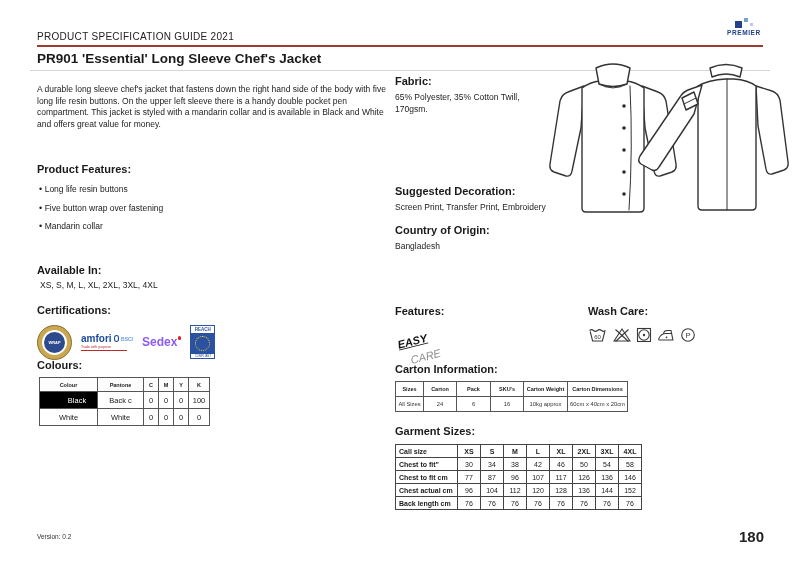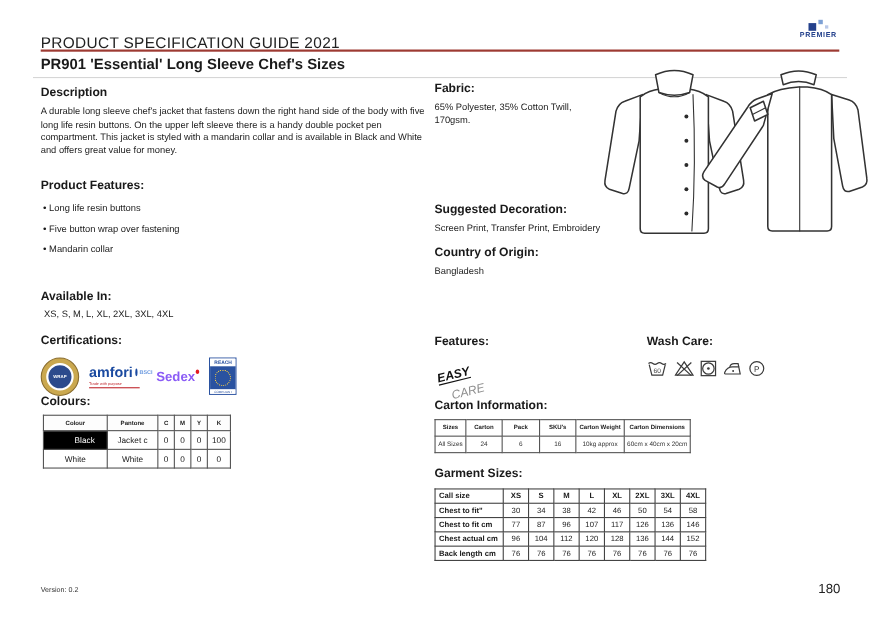--- a/index.html
+++ b/index.html
@@ -1,21 +1,21 @@
 <!DOCTYPE html>
 <html><head>
 <meta charset="utf-8">
 <style>
   html,body{margin:0;padding:0;background:#fff;}
   .page{position:relative;width:800px;height:566px;background:#ffffff;
         font-family:"Liberation Sans",sans-serif;color:#1a1a1a;overflow:hidden;}
   .abs{position:absolute;}
 
   
-  .header-label{left:37px;top:31px;font-size:14px;letter-spacing:.3px;color:#222;}
+  .header-label{left:37px;top:31px;font-size:10px;letter-spacing:.3px;color:#222;}
   .red-rule{left:37px;top:45px;width:726px;height:2px;background:#9d3a32;}
   .page-title{left:37px;top:51px;font-size:13.5px;font-weight:700;margin:0;}
   .title-rule{left:30px;top:70px;width:740px;height:1px;background:#d6d6d6;}
   .brand{right:33px;top:18px;width:40px;text-align:left;}
   .brand-squares{position:relative;height:11px;margin-left:6px;}
   .sq{position:absolute;display:block;}
   .sq1{left:2px;top:3px;width:7px;height:7px;background:#24418c;}
   .sq2{left:11px;top:0;width:4px;height:4px;background:#7da0d4;}
   .sq3{left:17px;top:5px;width:3px;height:3px;background:#b9c8e8;}
   .brand-text{font-size:6.5px;font-weight:700;color:#24418c;letter-spacing:.6px;}
@@ -34,21 +34,21 @@
   .sec-avail{left:37px;top:264px;}
   .sec-avail .body-text{margin:4px 0 0 3px;}
   .sec-cert{left:37px;top:304px;}
   .cert-row{display:flex;align-items:center;gap:9px;margin-top:7px;height:38px;}
   .wrap-logo{width:33px;height:33px;border-radius:50%;background:#caa84f;border:1px solid #8a6d2f;
              display:flex;align-items:center;justify-content:center;}
   .wrap-inner{width:21px;height:21px;border-radius:50%;background:#2c4a8c;border:2px solid #fff;
               color:#fff;font-size:4px;font-weight:700;display:flex;align-items:center;justify-content:center;}
   .amfori{width:52px;}
   .amfori-top{display:flex;align-items:center;gap:2px;}
-  .amfori-name{font-size:13px;font-weight:700;color:#1b4aa0;}
+  .amfori-name{font-size:10px;font-weight:700;color:#1b4aa0;}
   .amfori-dot{width:5px;height:5px;border:1px solid #1b4aa0;border-radius:50%;display:inline-block;}
   .amfori-sub{font-size:5px;color:#6d9be0;font-weight:700;}
   .amfori-tag{font-size:3.5px;color:#c0282e;margin-top:1px;line-height:4px;}
   .amfori-bar{height:1px;background:#c0282e;margin-top:1px;width:46px;}
   .sedex{font-size:12px;font-weight:700;color:#8b5cf6;position:relative;padding-right:4px;}
   .sedex-dot{position:absolute;right:0;top:1px;width:3.5px;height:3.5px;border-radius:50%;background:#e31b23;}
   .reach{width:25px;height:34px;border:1.5px solid #2a52a0;box-sizing:border-box;display:flex;flex-direction:column;}
   .reach-top{background:#fff;color:#2a52a0;font-size:4.5px;font-weight:700;text-align:center;line-height:7px;}
   .reach-mid{flex:1;background:#2a52a0;display:flex;align-items:center;justify-content:center;}
   .reach-stars{width:13px;height:13px;border-radius:50%;border:1px dotted #ffd23d;}
@@ -80,46 +80,45 @@
   .carton-tbl th{border:1px solid #555;font-size:5.5px;font-weight:700;height:12px;text-align:center;}
   .carton-tbl td{border:1px solid #555;font-size:5.8px;height:12px;text-align:center;color:#333;}
   .sec-garment{left:395px;top:425px;}
   .garment-tbl{border-collapse:collapse;margin-top:7px;}
   .garment-tbl td{border:1px solid #444;font-size:7px;height:12px;text-align:center;padding:0 1px;}
   .garment-tbl tr td:first-child{text-align:left;font-weight:700;padding-left:3px;}
   .garment-tbl tr.hdr td{font-weight:700;}
 
   
   .version{left:37px;top:533px;font-size:6.5px;color:#333;}
-  .page-num{right:36px;top:528px;font-size:12px;color:#222;}
+  .page-num{right:36px;top:528px;font-size:15px;color:#222;font-weight:bold;}
 
   svg.jacket-svg path,svg.jacket-svg line{stroke:#333;stroke-width:1.4;fill:#fff;stroke-linejoin:round;stroke-linecap:round;}
   svg.jacket-svg .seam{fill:none;stroke-width:1;}
   svg.jacket-svg .btn{fill:#2b2b2b;stroke:none;}
 </style>
 </head>
 <body>
 
 <div class="page">
 
   <div class="abs header-label">PRODUCT SPECIFICATION GUIDE 2021</div>
   <div class="abs red-rule"></div>
   <div class="abs brand">
     <div class="brand-squares">
       <span class="sq sq1"></span>
         <span class="sq sq2"></span>
         <span class="sq sq3"></span>
     </div>
     <div class="brand-text">PREMIER</div>
   </div>
-  <h1 class="abs page-title">PR901 'Essential' Long Sleeve Chef's Sizes</h1>
+  <h1 class="abs page-title">PR901 'Essential' Long Sleeve Chef's Jacket</h1>
   <div class="abs title-rule"></div>
 
   <div class="abs sec-desc">
-    <h2 class="h-sec">Description</h2>
     <div class="body-text">A durable long sleeve chef's jacket that fastens down the right hand side of the body with five long life resin buttons.  On the upper left sleeve there is a handy double pocket pen compartment.  This jacket is styled with a mandarin collar and is available in Black and White and offers great value for money.</div>
   </div>
 
   <div class="abs sec-feat">
     <h2 class="h-sec">Product Features:</h2>
     <ul class="feat-list">
       <li>Long life resin buttons</li>
       <li>Five button wrap over fastening</li>
       <li>Mandarin collar</li>
     </ul>
@@ -174,21 +173,21 @@
           <tr>
         <th>Colour</th>
         <th>Pantone</th>
         <th>C</th>
         <th>M</th>
         <th>Y</th>
         <th>K</th>
       </tr>
       <tr>
         <td class="swatch-black">Black</td>
-        <td>Jacket c</td>
+        <td>Back c</td>
         <td>0</td>
         <td>0</td>
         <td>0</td>
         <td>100</td>
       </tr>
       <tr>
         <td>White</td>
         <td>White</td>
         <td>0</td>
         <td>0</td>

